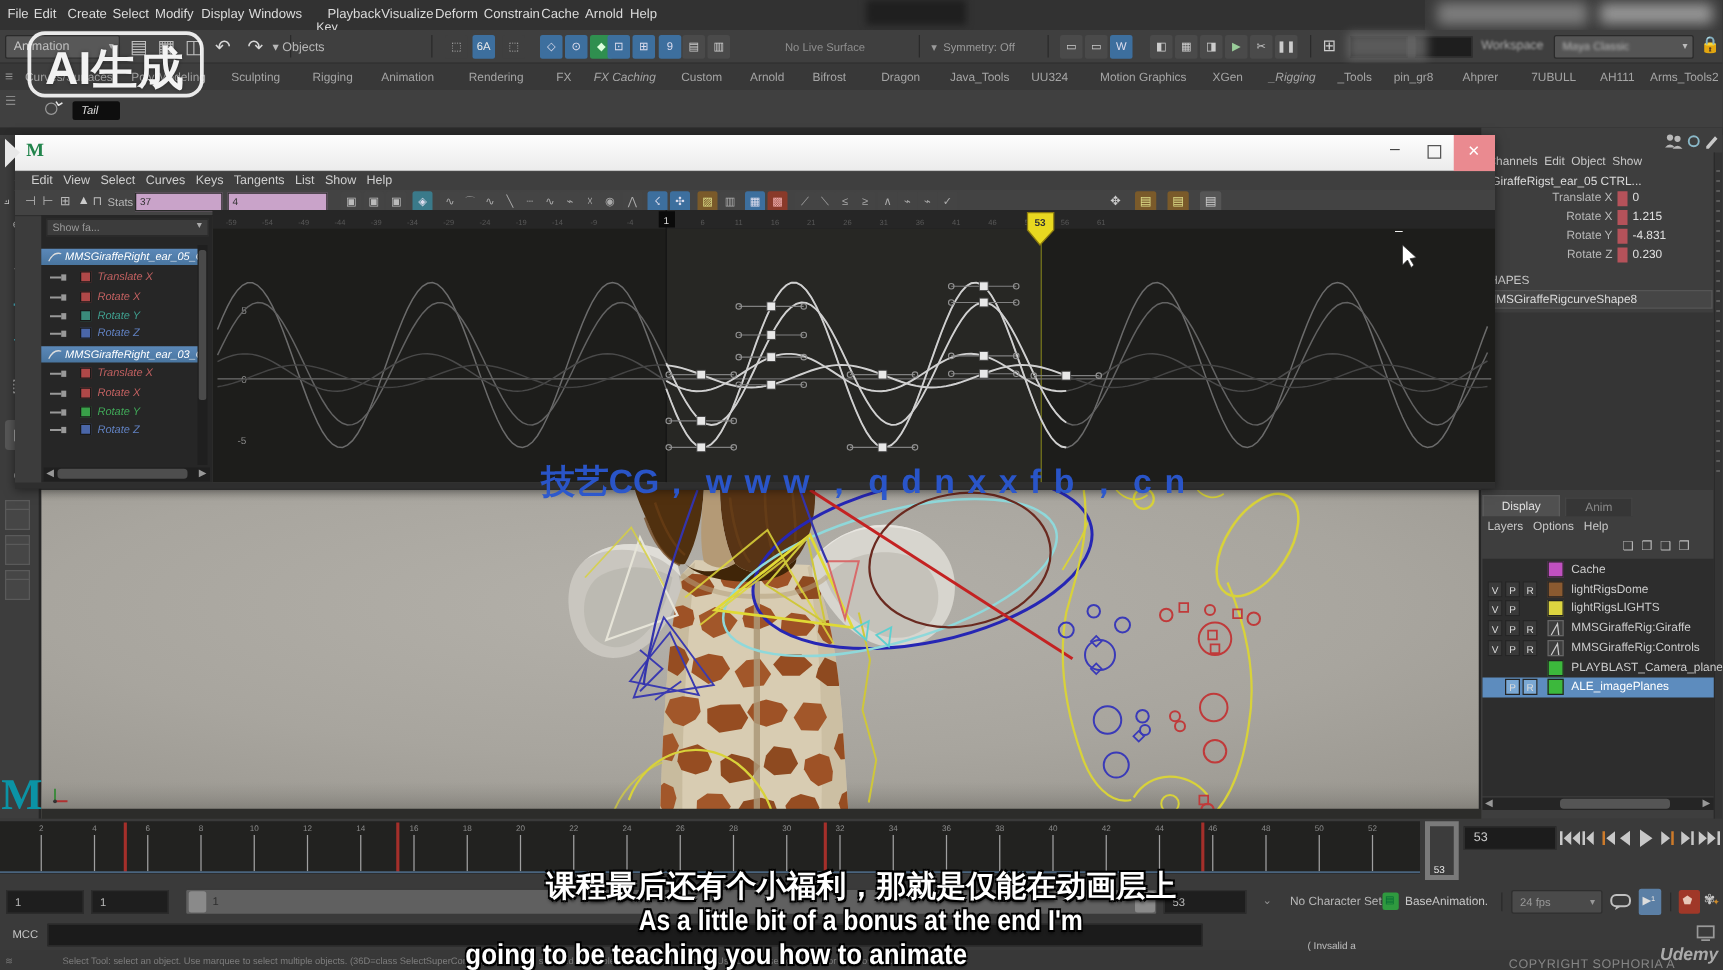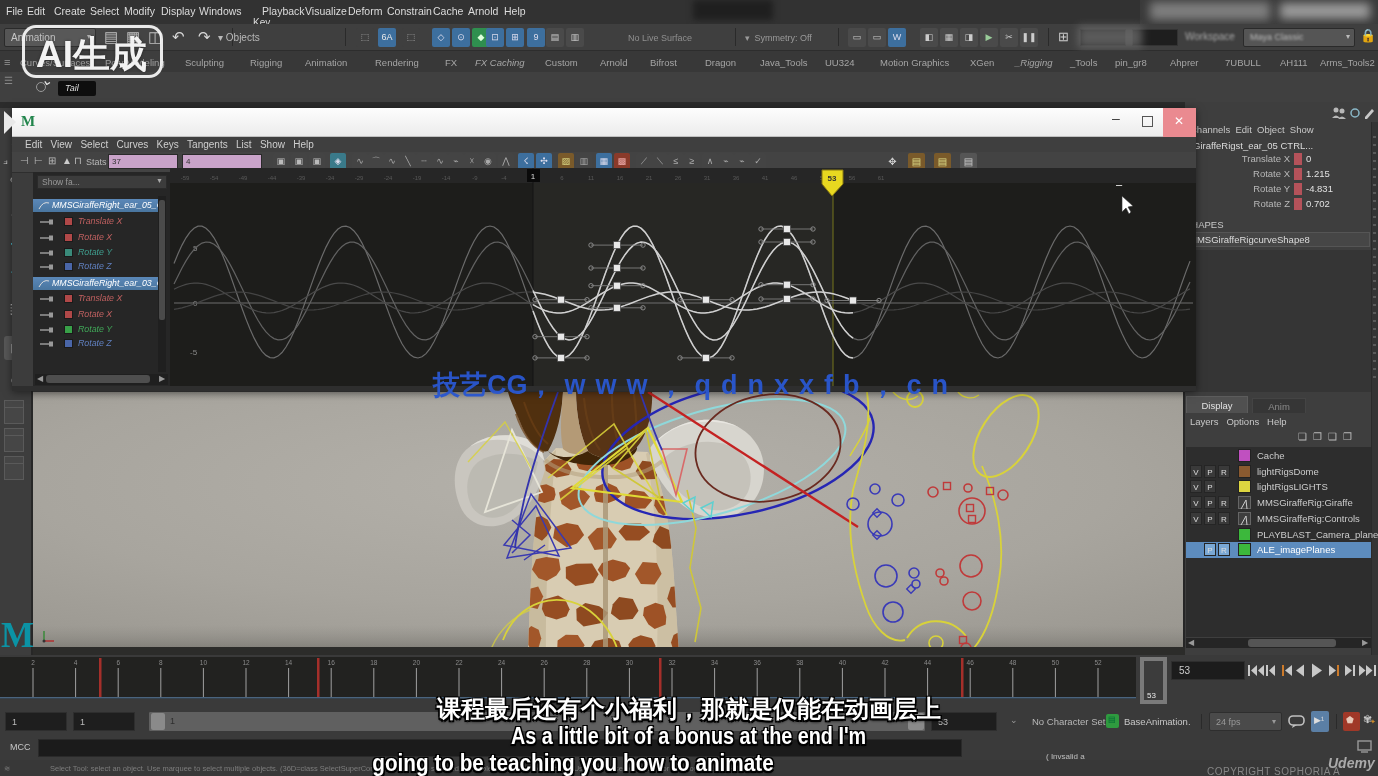--- a/index.html
+++ b/index.html
@@ -299,21 +299,21 @@
 <div class="abs" style="left:1294px;top:153px;width:8px;height:12px;background:#b5525a;"></div>
 <div class="txt" style="left:1306px;top:153px;font-size:9.5px;color:#e0e0e0;">0</div>
 <div class="txt" style="left:1190px;top:168px;width:100px;text-align:right;font-size:9.5px;color:#b8b8b8;">Rotate X</div>
 <div class="abs" style="left:1294px;top:168px;width:8px;height:12px;background:#b5525a;"></div>
 <div class="txt" style="left:1306px;top:168px;font-size:9.5px;color:#e0e0e0;">1.215</div>
 <div class="txt" style="left:1190px;top:183px;width:100px;text-align:right;font-size:9.5px;color:#b8b8b8;">Rotate Y</div>
 <div class="abs" style="left:1294px;top:183px;width:8px;height:12px;background:#b5525a;"></div>
 <div class="txt" style="left:1306px;top:183px;font-size:9.5px;color:#e0e0e0;">-4.831</div>
 <div class="txt" style="left:1190px;top:198px;width:100px;text-align:right;font-size:9.5px;color:#b8b8b8;">Rotate Z</div>
 <div class="abs" style="left:1294px;top:198px;width:8px;height:12px;background:#b5525a;"></div>
-<div class="txt" style="left:1306px;top:198px;font-size:9.5px;color:#e0e0e0;">0.702</div>
+<div class="txt" style="left:1306px;top:198px;font-size:9.5px;color:#e0e0e0;">0.230</div>
 
 <div class="txt" style="left:1185px;top:219px;font-size:9.5px;color:#c8c8c8;">SHAPES</div>
 <div class="abs" style="left:1186px;top:232px;width:184px;height:15px;background:#464646;border:1px solid #555;"></div>
 <div class="txt" style="left:1189px;top:234px;font-size:9.5px;color:#dcdcdc;">MMSGiraffeRigcurveShape8</div>
 <div class="abs" style="left:1185px;top:250px;width:186px;height:142px;background:#353535;"></div>
 
 <div class="abs" style="left:1186px;top:396px;width:62px;height:17px;background:#505050;border:1px solid #5c5c5c;border-bottom:none;color:#e0e0e0;font-size:9.5px;text-align:center;line-height:17px;">Display</div>
 <div class="abs" style="left:1252px;top:398px;width:54px;height:15px;background:#363636;border:1px solid #444;border-bottom:none;color:#8a8a8a;font-size:9.5px;text-align:center;line-height:15px;">Anim</div>
 <div class="txt" style="left:1190px;top:416px;font-size:9.5px;color:#c8c8c8;">Layers&nbsp;&nbsp;&nbsp;Options&nbsp;&nbsp;&nbsp;Help</div>
 <div class="txt" style="left:1298px;top:431px;font-size:10px;color:#b8b8b8;letter-spacing:6px;">❏❐❑❒</div>

